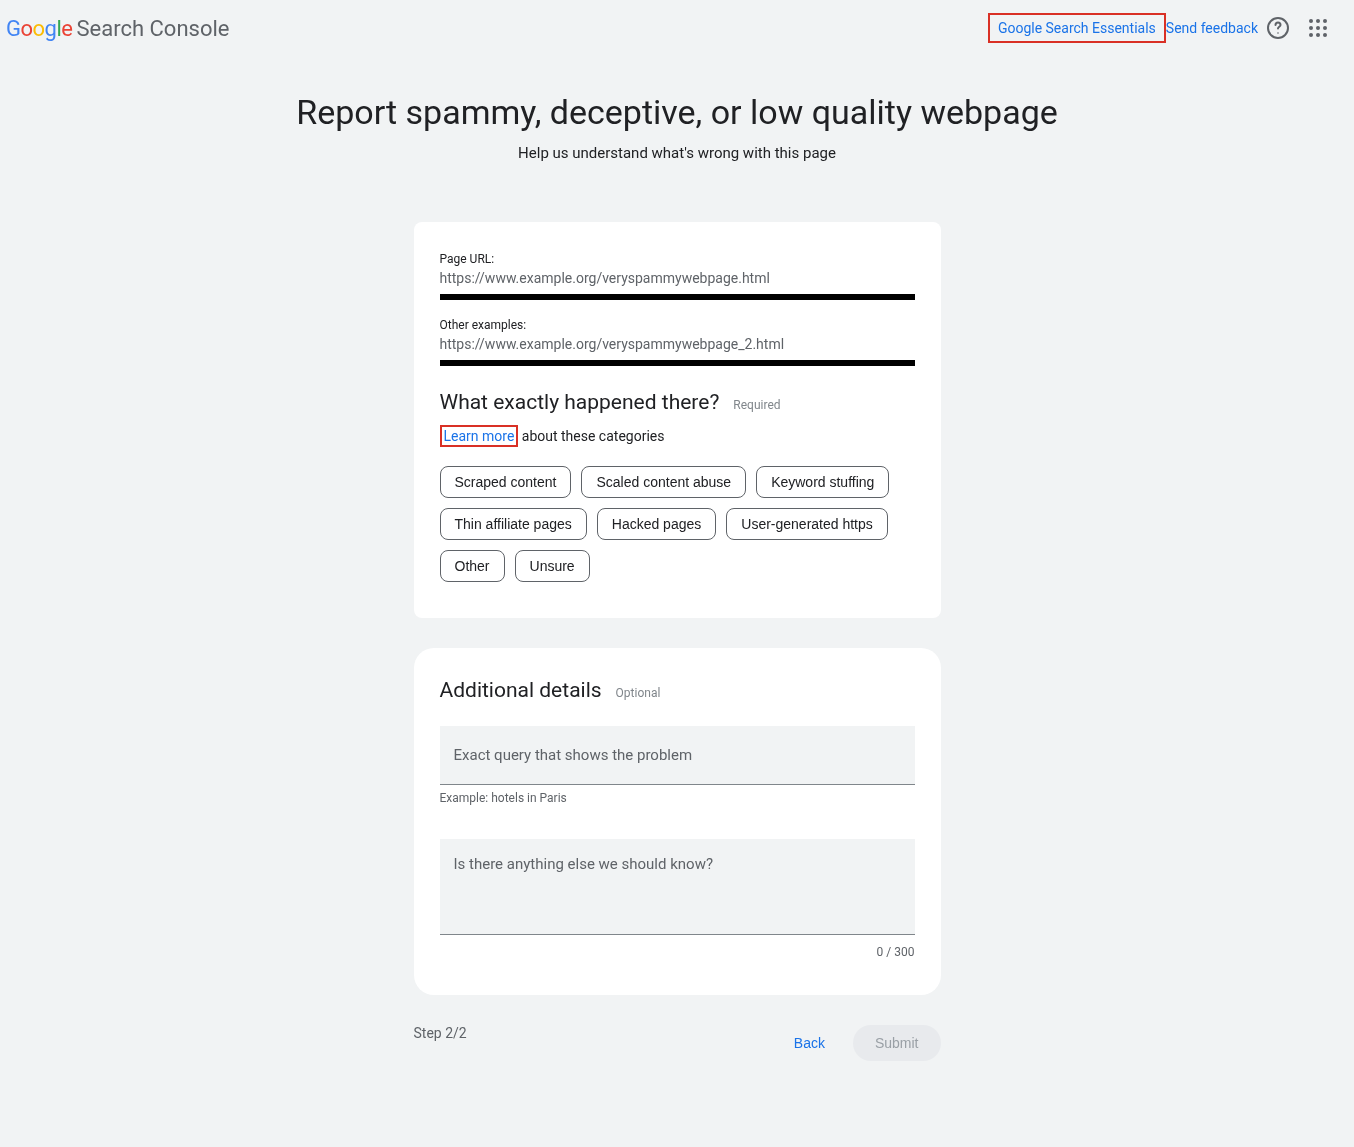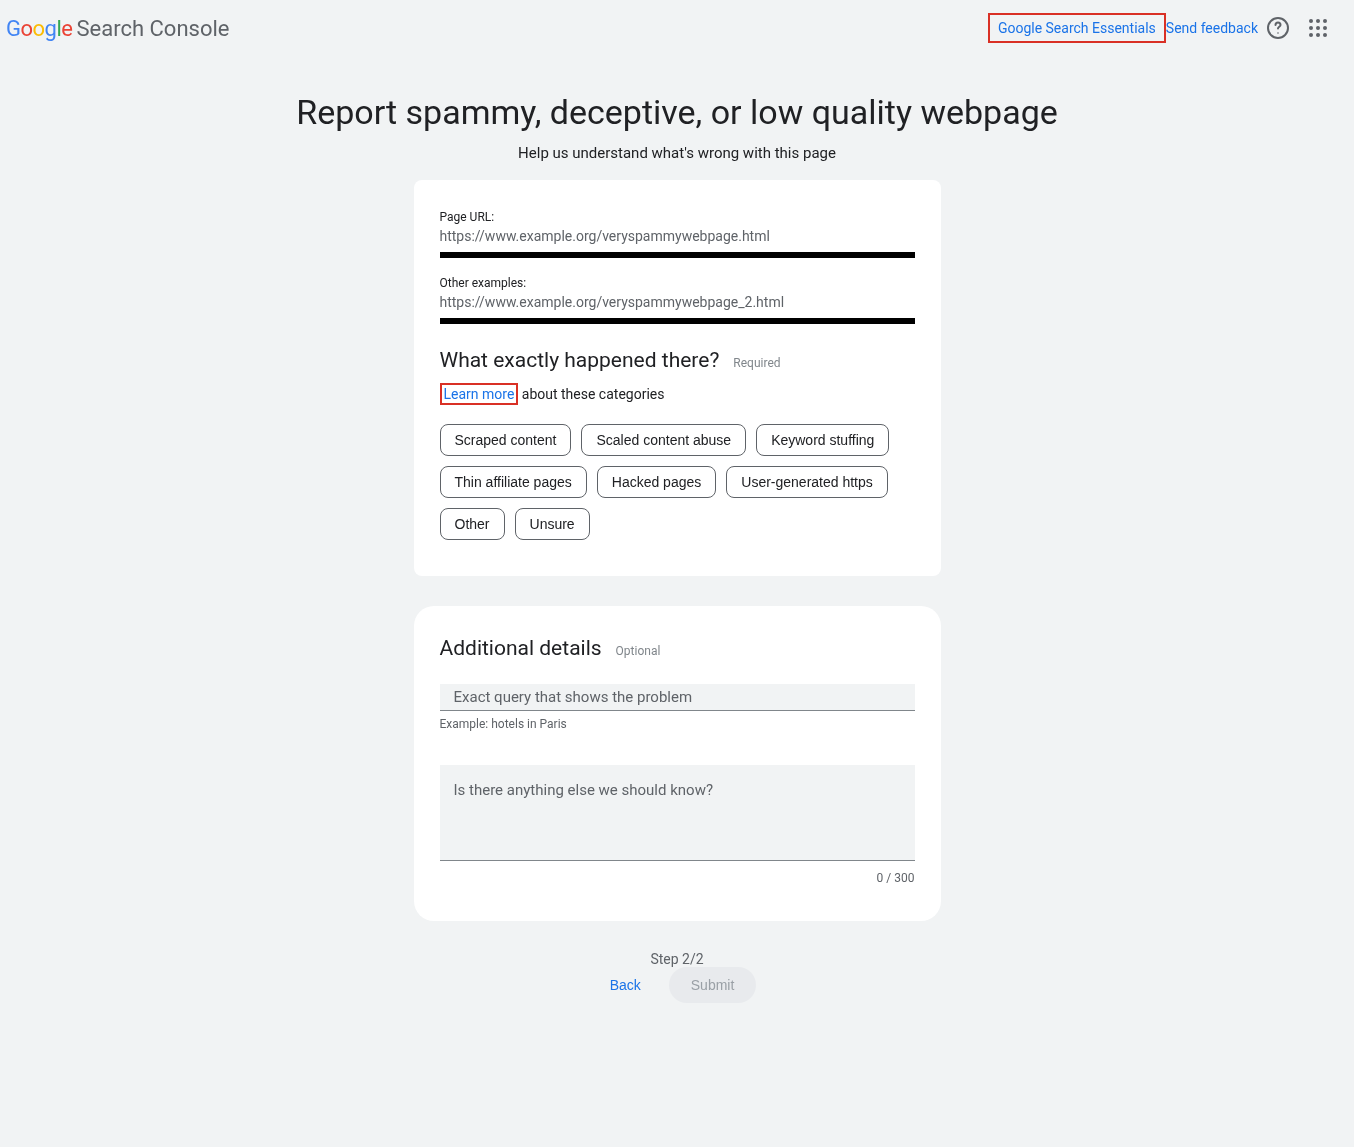--- a/index.html
+++ b/index.html
@@ -15,37 +15,37 @@
 .logo-e { color: #EA4335; }
 .product-name { font-size: 22px; color: #5f6368; margin-left: 4px; }
 .header-right { display: flex; align-items: center; }
 .header-link { color: #1a73e8; font-size: 14px; text-decoration: none; cursor: pointer; }
 .header-link.highlighted { border: 2px solid #d93025; padding: 5px 8px; }
 .icon-btn { background: none; border: none; cursor: pointer; color: #5f6368; display: flex; align-items: center; justify-content: center; width: 40px; height: 40px; border-radius: 50%; }
 .icon-btn svg { width: 24px; height: 24px; }
 .main { max-width: 880px; margin: 0 auto; padding-top: 36px; }
 .title { font-size: 34px; font-weight: 400; text-align: center; color: #202124; }
 .subtitle { font-size: 15px; text-align: center; color: #202124; margin-top: 12px; }
-.card { background: #fff; border-radius: 8px; width: 527px; margin: 18px auto 0; padding: 30px 26px 36px; }
+.card { background: #fff; border-radius: 8px; width: 527px; margin: 60px auto 0; padding: 30px 26px 36px; }
 .card2 { background: #fff; border-radius: 20px; width: 527px; margin: 30px auto 0; padding: 30px 26px 36px; }
 .field-label { font-size: 12px; color: #202124; margin-bottom: 4px; }
 .field-value { font-size: 14px; color: #5f6368; padding-bottom: 8px; border-bottom: 6px solid #000000; margin-bottom: 18px; }
 .section-title { font-size: 21px; font-weight: 400; color: #202124; display: inline; }
 .section-badge { font-size: 12px; color: #80868b; margin-left: 10px; }
 .learn-row { margin-top: 14px; font-size: 14px; color: #202124; }
 .learn-link { color: #1a73e8; border: 2px solid #d93025; padding: 1px 2px; text-decoration: none; cursor: pointer; }
 .chips { margin-top: 22px; display: flex; flex-wrap: wrap; gap: 10px; }
 .chip { border: 1px solid #5f6368; border-radius: 8px; padding: 7px 14px; font-size: 14px; color: #202124; background: #fff; cursor: pointer; }
-.text-input { background: #f1f3f4; border: none; border-bottom: 1px solid #80868b; width: 100%; padding: 4px 14px; font-size: 15px; color: #202124; font-family: inherit; }
+.text-input { background: #f1f3f4; border: none; border-bottom: 1px solid #80868b; width: 100%; padding: 20px 14px; font-size: 15px; color: #202124; font-family: inherit; }
 .text-input::placeholder { color: #5f6368; }
 .helper { font-size: 12px; color: #5f6368; margin-top: 6px; }
 .textarea { background: #f1f3f4; border: none; border-bottom: 1px solid #80868b; width: 100%; padding: 16px 14px; font-size: 15px; color: #202124; font-family: inherit; resize: none; height: 96px; margin-top: 34px; }
 .textarea::placeholder { color: #5f6368; }
 .counter { text-align: right; font-size: 12px; color: #5f6368; margin-top: 6px; }
-.footer-row { width: 527px; margin: 30px auto 0; display: flex; align-items: center; justify-content: space-between; padding-bottom: 40px; flex-direction: column; }
+.footer-row { width: 527px; margin: 30px auto 0; display: flex; align-items: flex-start; justify-content: space-between; padding-bottom: 40px; }
 .step-text { font-size: 14px; color: #5f6368; }
 .footer-actions { display: flex; gap: 16px; align-items: center; }
 .back-btn { background: none; border: none; color: #1a73e8; font-size: 14px; font-weight: 500; cursor: pointer; padding: 8px 12px; }
 .submit-btn { background: #e8eaed; border: none; border-radius: 20px; color: #9aa0a6; font-size: 14px; font-weight: 500; padding: 10px 22px; cursor: not-allowed; }
 </style>
 </head>
 <body>
 
 <div class="header">
   <div class="logo-section">

